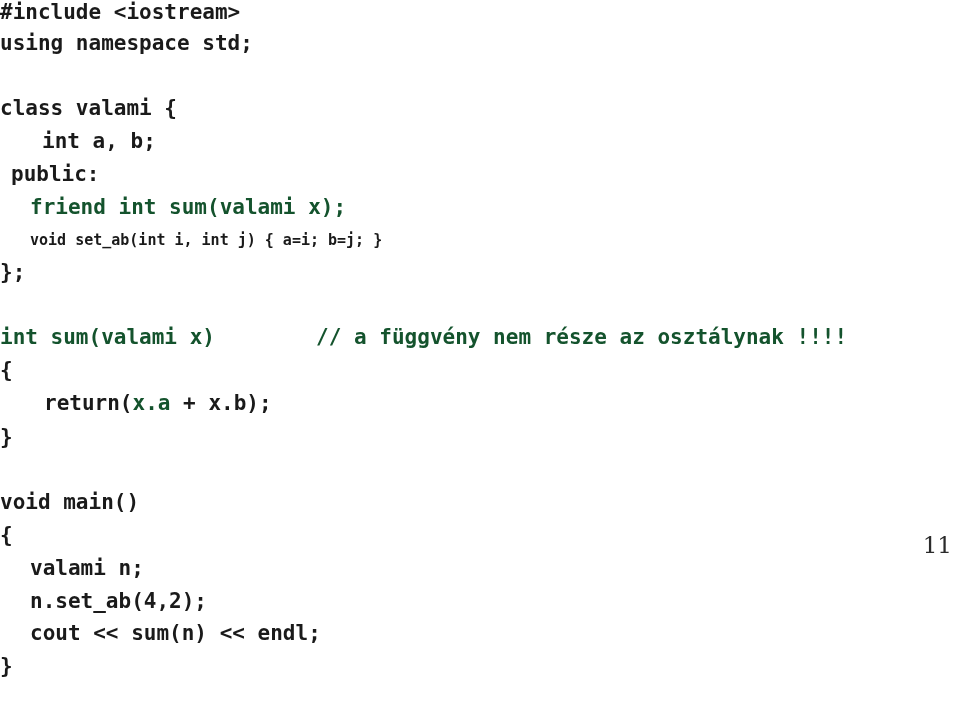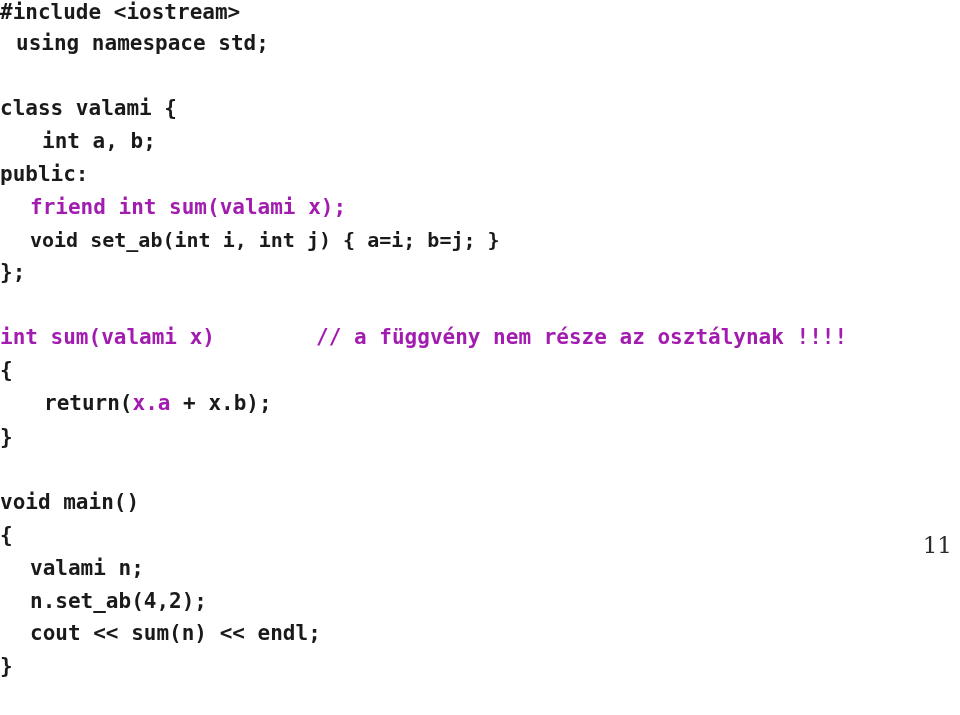--- a/index.html
+++ b/index.html
@@ -38,52 +38,52 @@
     white-space: pre;
     font-family: "DejaVu Sans Mono", "Liberation Mono", monospace;
     font-weight: bold;
     font-size: 21px;
     line-height: 21px;
     color: #1a1a1a;
     letter-spacing: 0px;
   }
 
   .code-line.small {
-    font-size: 20px;
+    font-size: 15px;
     line-height: 17.5px;
   }
 
   .seg {
     white-space: pre;
   }
   .seg.blk { color: #1a1a1a; }
-  .seg.red { color: #a21caf; }
+  .seg.red { color: #14532d; }
 
   .page-number {
     position: absolute;
     right: 8px;
     bottom: -2px;
     font-family: "DejaVu Serif", "Liberation Serif", serif;
     font-size: 23px;
     line-height: 23px;
     color: #2b2b2b;
     font-weight: normal;
   }
 </style>
 </head>
 <body>
 
 <div id="slide">
 
   <div class="code-block" id="code-block">
       <div class="code-line" style="top: 2px; padding-left: 0px;"><span class="seg blk">#include &lt;iostream&gt;</span></div>
-      <div class="code-line" style="top: 33px; padding-left: 16px;"><span class="seg blk">using namespace std;</span></div>
+      <div class="code-line" style="top: 33px; padding-left: 0px;"><span class="seg blk">using namespace std;</span></div>
       <div class="code-line" style="top: 98px; padding-left: 0px;"><span class="seg blk">class valami {</span></div>
       <div class="code-line" style="top: 131px; padding-left: 42px;"><span class="seg blk">int a, b;</span></div>
-      <div class="code-line" style="top: 164px; padding-left: 0px;"><span class="seg blk">public:</span></div>
+      <div class="code-line" style="top: 164px; padding-left: 11px;"><span class="seg blk">public:</span></div>
       <div class="code-line" style="top: 197px; padding-left: 30px;"><span class="seg red">friend int sum(valami x);</span></div>
       <div class="code-line small" style="top: 232px; padding-left: 30px;"><span class="seg blk">void set_ab(int i, int j) { a=i; b=j; }</span></div>
       <div class="code-line" style="top: 262px; padding-left: 0px;"><span class="seg blk">};</span></div>
       <div class="code-line" style="top: 327px; padding-left: 0px;"><span class="seg red">int sum(valami x)</span><span class="seg red">        </span><span class="seg red">// a függvény nem része az osztálynak !!!!</span></div>
       <div class="code-line" style="top: 360px; padding-left: 0px;"><span class="seg blk">{</span></div>
       <div class="code-line" style="top: 393px; padding-left: 44px;"><span class="seg blk">return(</span><span class="seg red">x.a</span><span class="seg blk"> + x.b);</span></div>
       <div class="code-line" style="top: 427px; padding-left: 0px;"><span class="seg blk">}</span></div>
       <div class="code-line" style="top: 492px; padding-left: 0px;"><span class="seg blk">void main()</span></div>
       <div class="code-line" style="top: 525px; padding-left: 0px;"><span class="seg blk">{</span></div>
       <div class="code-line" style="top: 558px; padding-left: 30px;"><span class="seg blk">valami n;</span></div>

